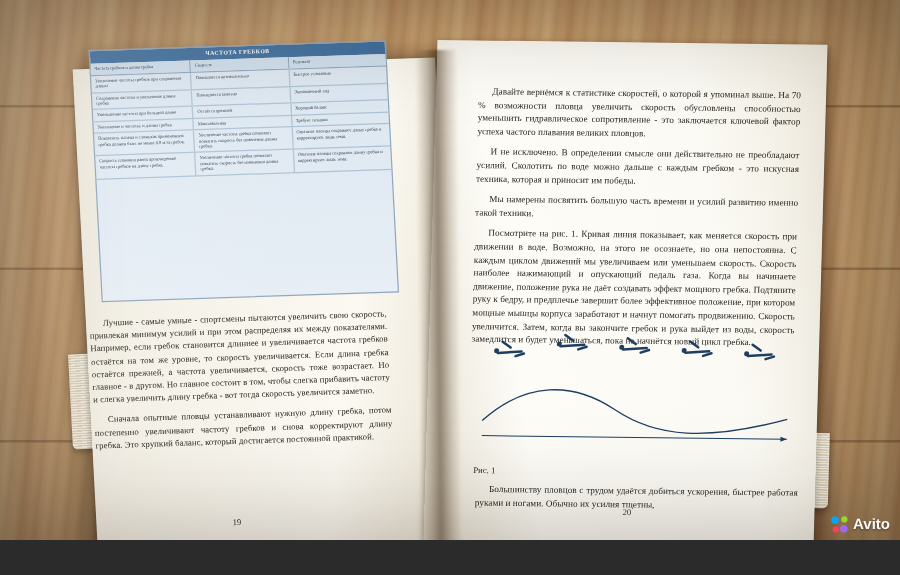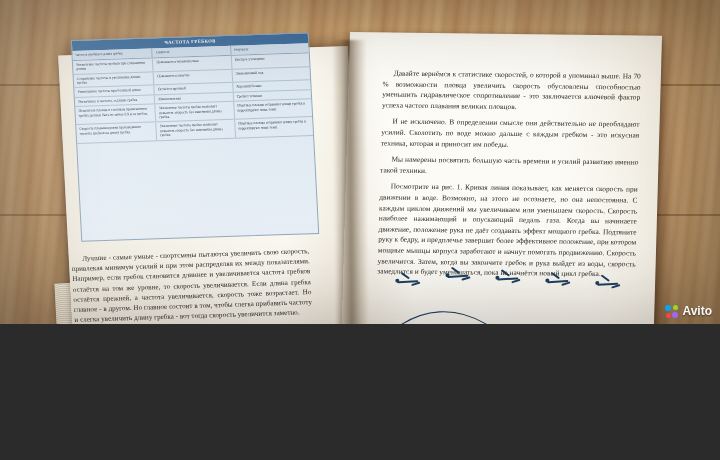--- a/index.html
+++ b/index.html
@@ -3,21 +3,21 @@
 <meta charset="utf-8">
 <style>
   html, body {
     margin: 0;
     padding: 0;
     background: #2b2b2b;
   }
   .photo {
     position: relative;
     width: 720px;
-    height: 324px;
+    height: 432px;
     overflow: hidden;
     font-family: "Liberation Serif", serif;
     background: #c9a477;
   }
 
   
   .wood {
     position: absolute;
     inset: 0;
     background:

